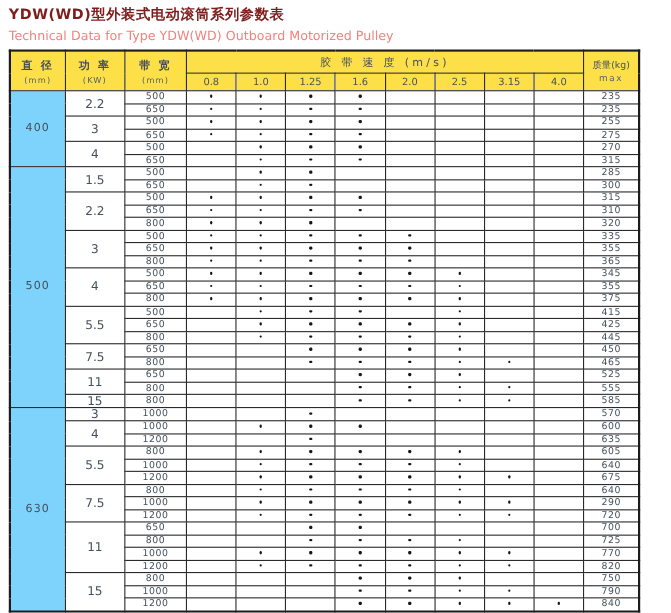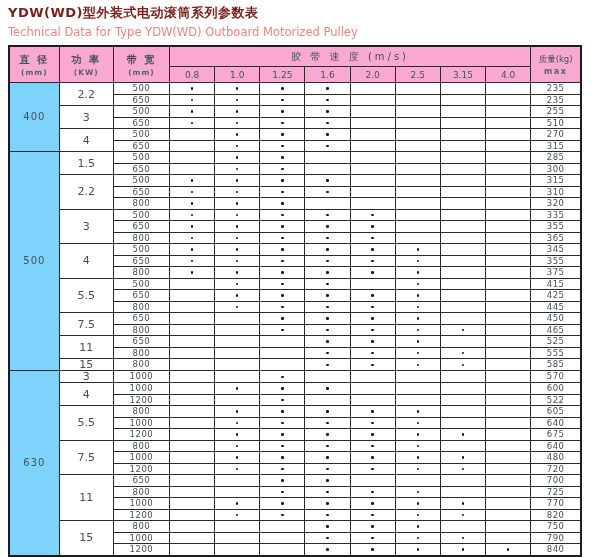--- a/index.html
+++ b/index.html
@@ -16,23 +16,23 @@
     margin:3px 0 6px 8px;font-size:11.5px;font-weight:normal;color:#f2837e;
   }
   table.params{
     border-collapse:collapse;table-layout:fixed;margin-left:8px;
     width:574px;border:2px solid #1c1c1c;background:#fff;
   }
   table.params th, table.params td{
     border:1px solid #2a2a2a;padding:0;text-align:center;
     color:#44505c;overflow:hidden;white-space:nowrap;
   }
-  thead th{background:#f9a8d4;font-weight:normal;}
+  thead th{background:#fde047;font-weight:normal;}
   th.main-lbl{font-size:10px;color:#33404c;font-weight:bold;letter-spacing:2px;}
-  th .unit{display:block;font-size:7.5px;font-weight:bold;letter-spacing:1px;color:#53616e;margin-top:1px;}
+  th .unit{display:block;font-size:7.5px;font-weight:normal;letter-spacing:1px;color:#53616e;margin-top:1px;}
   th.speed-group{font-size:10px;font-weight:normal;letter-spacing:3px;color:#33404c;height:19px;}
   th.speed-val{font-size:9px;height:15px;color:#3c4954;}
   th.mass-hdr{font-size:8.5px;color:#33404c;}
   th.mass-hdr .unit{font-size:8px;letter-spacing:1.5px;}
   tbody td{height:10.5px;font-size:8.5px;line-height:1;}
   td.diam{background:#7dd3fc;font-size:10px;color:#3c4954;letter-spacing:1px;}
   td.power{font-size:11px;color:#3c4954;}
   td.bwidth{font-size:8.5px;color:#4a5763;letter-spacing:0.5px;}
   td.mass{font-size:8.5px;color:#4a5763;letter-spacing:0.5px;}
   .dot{display:inline-block;width:2.5px;height:2.5px;background:#161616;border-radius:50%;vertical-align:middle;}
@@ -133,21 +133,21 @@
         <tr>
           <td class="bwidth">650</td>
           <td><span class="dot"></span></td>
           <td><span class="dot"></span></td>
           <td><span class="dot"></span></td>
           <td><span class="dot"></span></td>
           <td></td>
           <td></td>
           <td></td>
           <td></td>
-          <td class="mass">510</td>
+          <td class="mass">275</td>
         </tr>
         <tr>
           <td class="power" rowspan="2">4</td>
           <td class="bwidth">500</td>
           <td></td>
           <td><span class="dot"></span></td>
           <td><span class="dot"></span></td>
           <td><span class="dot"></span></td>
           <td></td>
           <td></td>
@@ -434,21 +434,21 @@
         <tr>
           <td class="bwidth">1200</td>
           <td></td>
           <td></td>
           <td><span class="dot"></span></td>
           <td></td>
           <td></td>
           <td></td>
           <td></td>
           <td></td>
-          <td class="mass">522</td>
+          <td class="mass">635</td>
         </tr>
         <tr>
           <td class="power" rowspan="3">5.5</td>
           <td class="bwidth">800</td>
           <td></td>
           <td><span class="dot"></span></td>
           <td><span class="dot"></span></td>
           <td><span class="dot"></span></td>
           <td><span class="dot"></span></td>
           <td><span class="dot"></span></td>
@@ -496,21 +496,21 @@
         <tr>
           <td class="bwidth">1000</td>
           <td></td>
           <td><span class="dot"></span></td>
           <td><span class="dot"></span></td>
           <td><span class="dot"></span></td>
           <td><span class="dot"></span></td>
           <td><span class="dot"></span></td>
           <td><span class="dot"></span></td>
           <td></td>
-          <td class="mass">480</td>
+          <td class="mass">290</td>
         </tr>
         <tr>
           <td class="bwidth">1200</td>
           <td></td>
           <td><span class="dot"></span></td>
           <td><span class="dot"></span></td>
           <td><span class="dot"></span></td>
           <td><span class="dot"></span></td>
           <td><span class="dot"></span></td>
           <td><span class="dot"></span></td>

